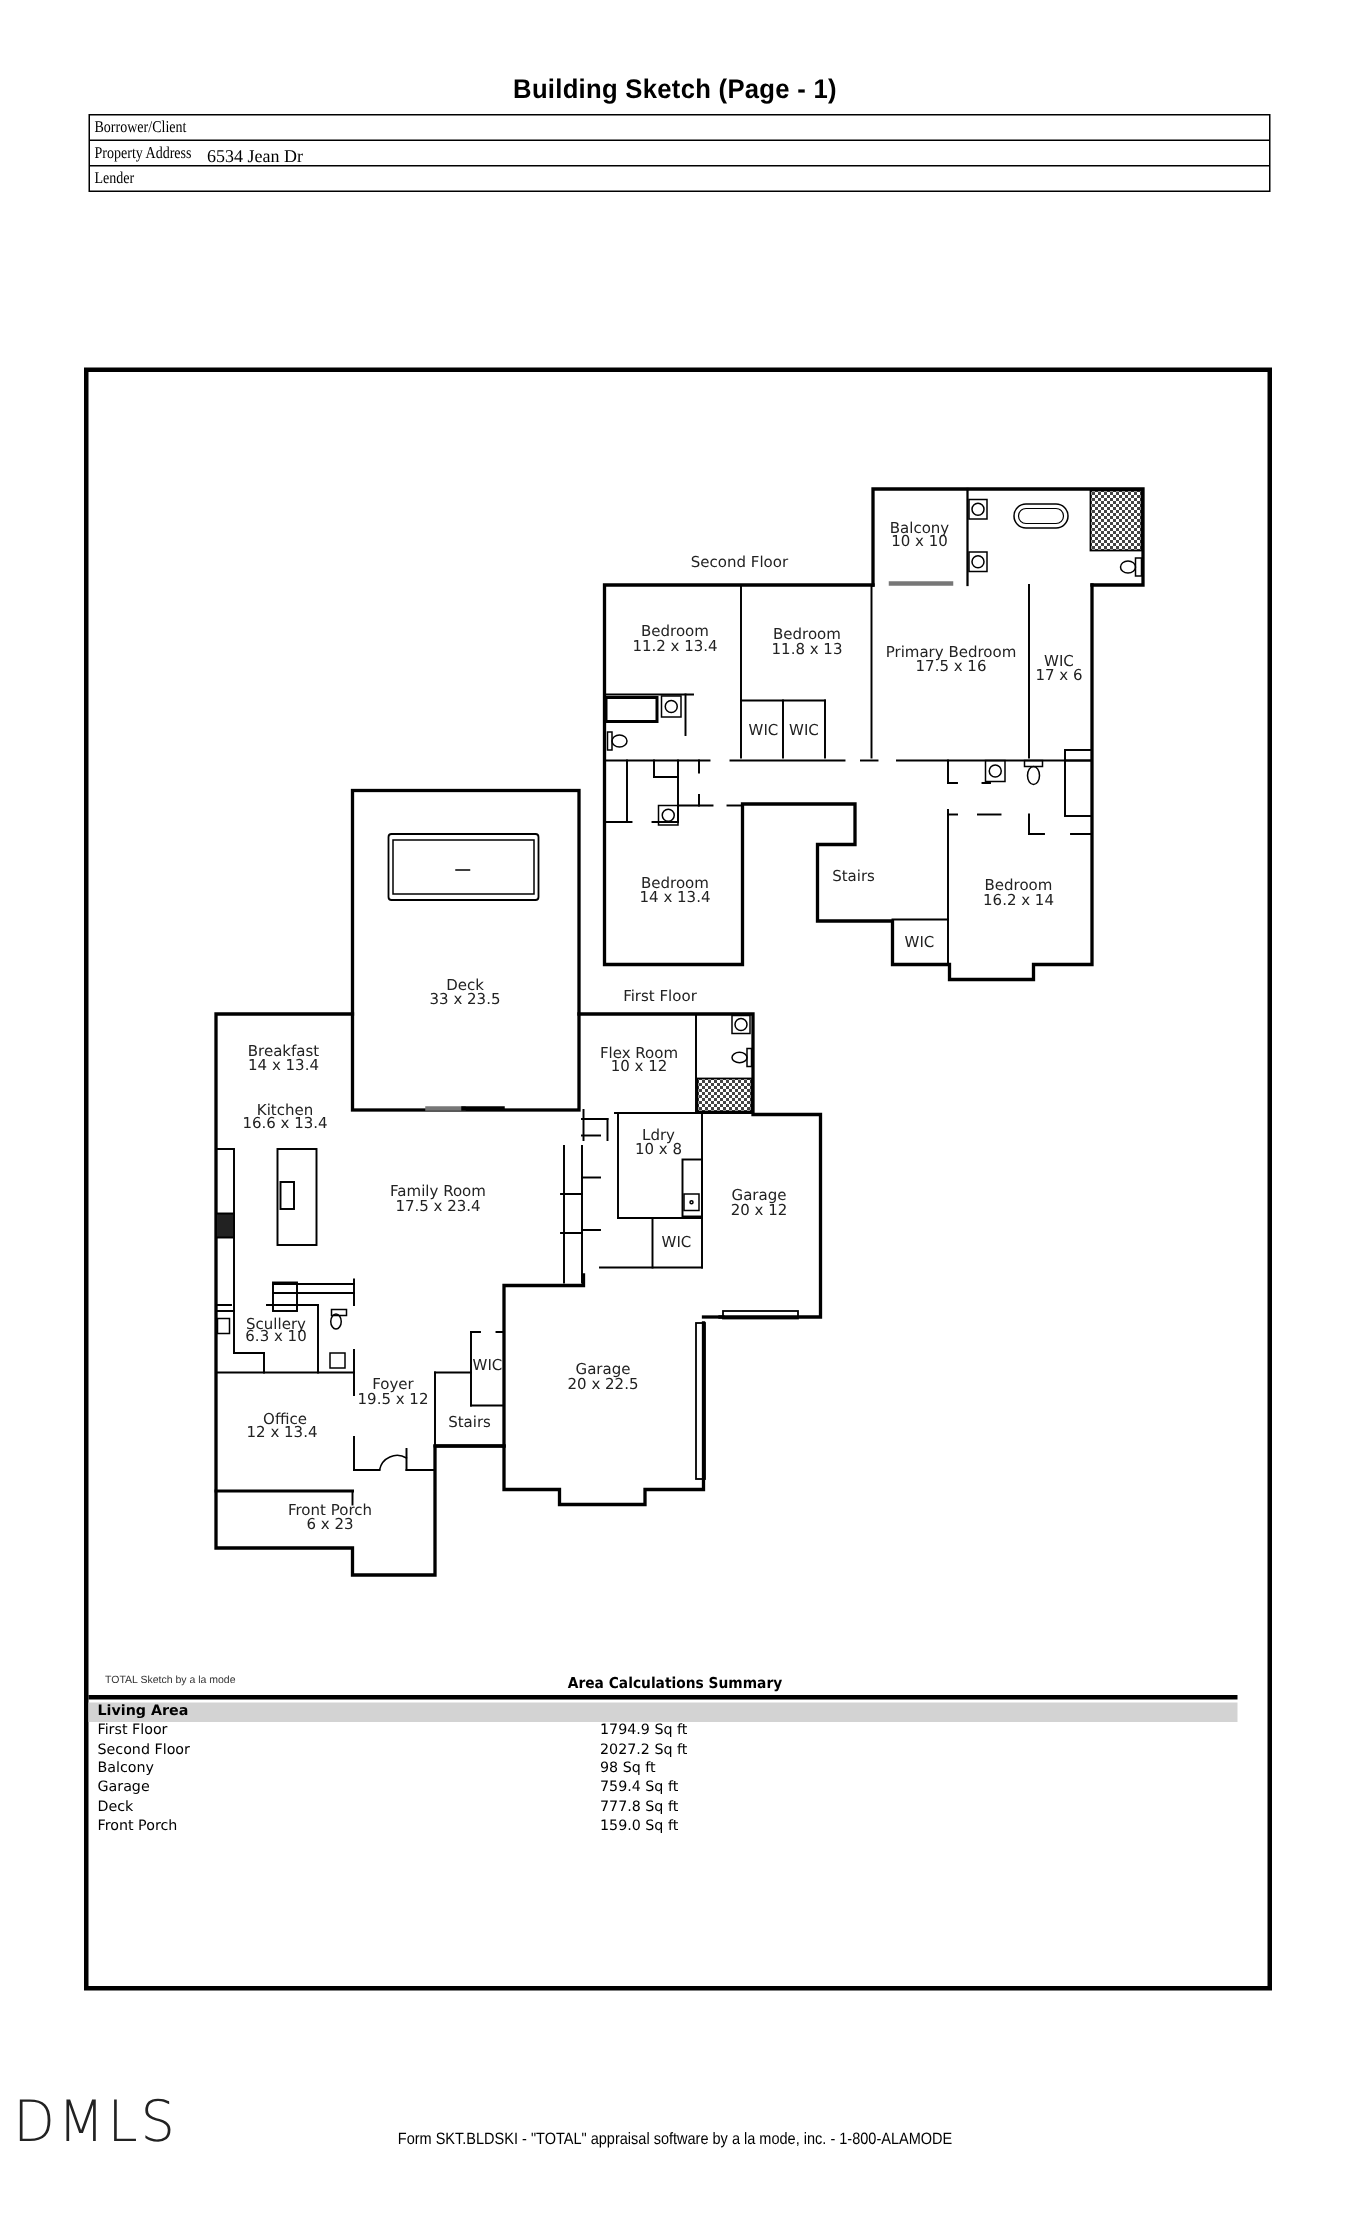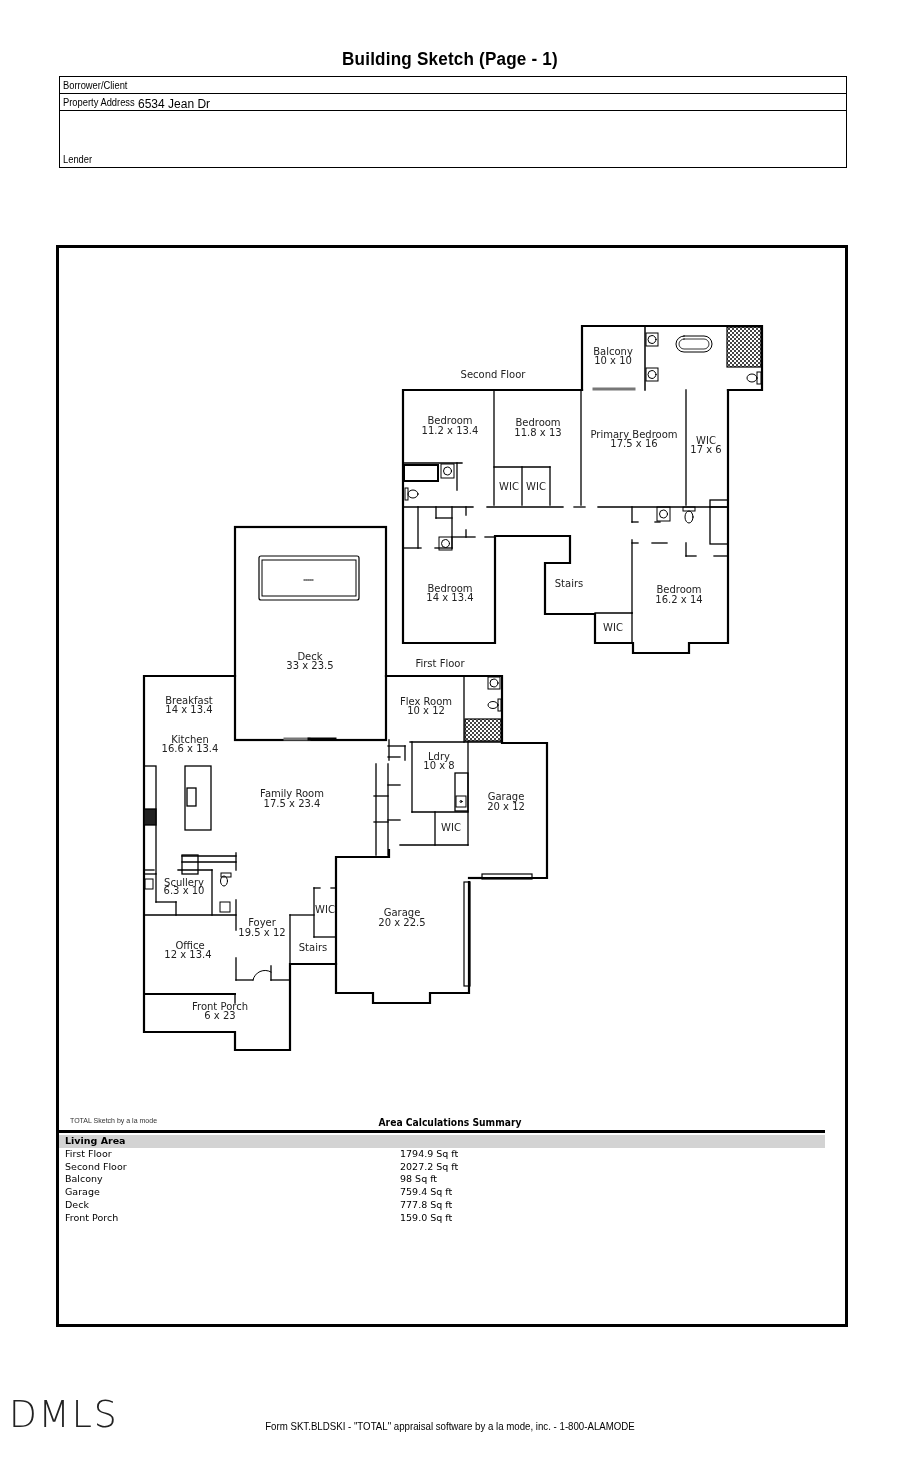--- a/index.html
+++ b/index.html
@@ -1,20 +1,20 @@
 <!DOCTYPE html>
 <html><head>
 <meta charset="utf-8">
 <style>
   html, body { margin:0; padding:0; background:#fff; }
   body { width:900px; height:1482px; position:relative; font-family:"Liberation Sans", sans-serif; color:#000; overflow:hidden; }
   .title { position:absolute; left:0; width:900px; top:49px; text-align:center; font-family:"Liberation Sans", sans-serif; font-weight:bold; font-size:18px; letter-spacing:0.2px; transform:scaleX(0.95); }
   .info-table { position:absolute; left:59px; top:76px; width:788px; border:1px solid #000; box-sizing:border-box; }
-  .info-row { position:relative; height:16px; border-bottom:1px solid #000; font-size:11px; font-family:Liberation Sans, sans-serif; }
-  .info-row:last-child { border-bottom:none;margin-top:40px; }
+  .info-row { position:relative; height:16px; border-bottom:1px solid #000; font-size:11px; font-family:Liberation Serif, serif; }
+  .info-row:last-child { border-bottom:none; }
   .info-row span { position:absolute; top:2px; white-space:nowrap; }
   .lbl { transform:scaleX(0.85); transform-origin:left; font-size:11px; }
   .val { font-size:12px; top:3px !important; }
   .frame { position:absolute; left:56px; top:245px; width:792px; height:1082px; border:3px solid #000; box-sizing:border-box; }
   svg#plan { position:absolute; left:0; top:0; }
   .plan-text { font-family:"DejaVu Sans", sans-serif; font-size:10px; fill:#222; }
   .sketch-credit { position:absolute; left:70px; top:1117px; font-size:7px; color:#333; }
   .summary-title { position:absolute; left:0; width:900px; text-align:center; top:1117px; font-size:10px; font-weight:bold; font-family:"DejaVu Sans", sans-serif; transform:scaleX(0.92); }
   .summary-box { position:absolute; left:59px; top:1130px; width:766px; border-top:3px solid #000; }
   .srow { position:relative; height:12.8px; font-size:9.5px; font-family:"DejaVu Sans", sans-serif; }

